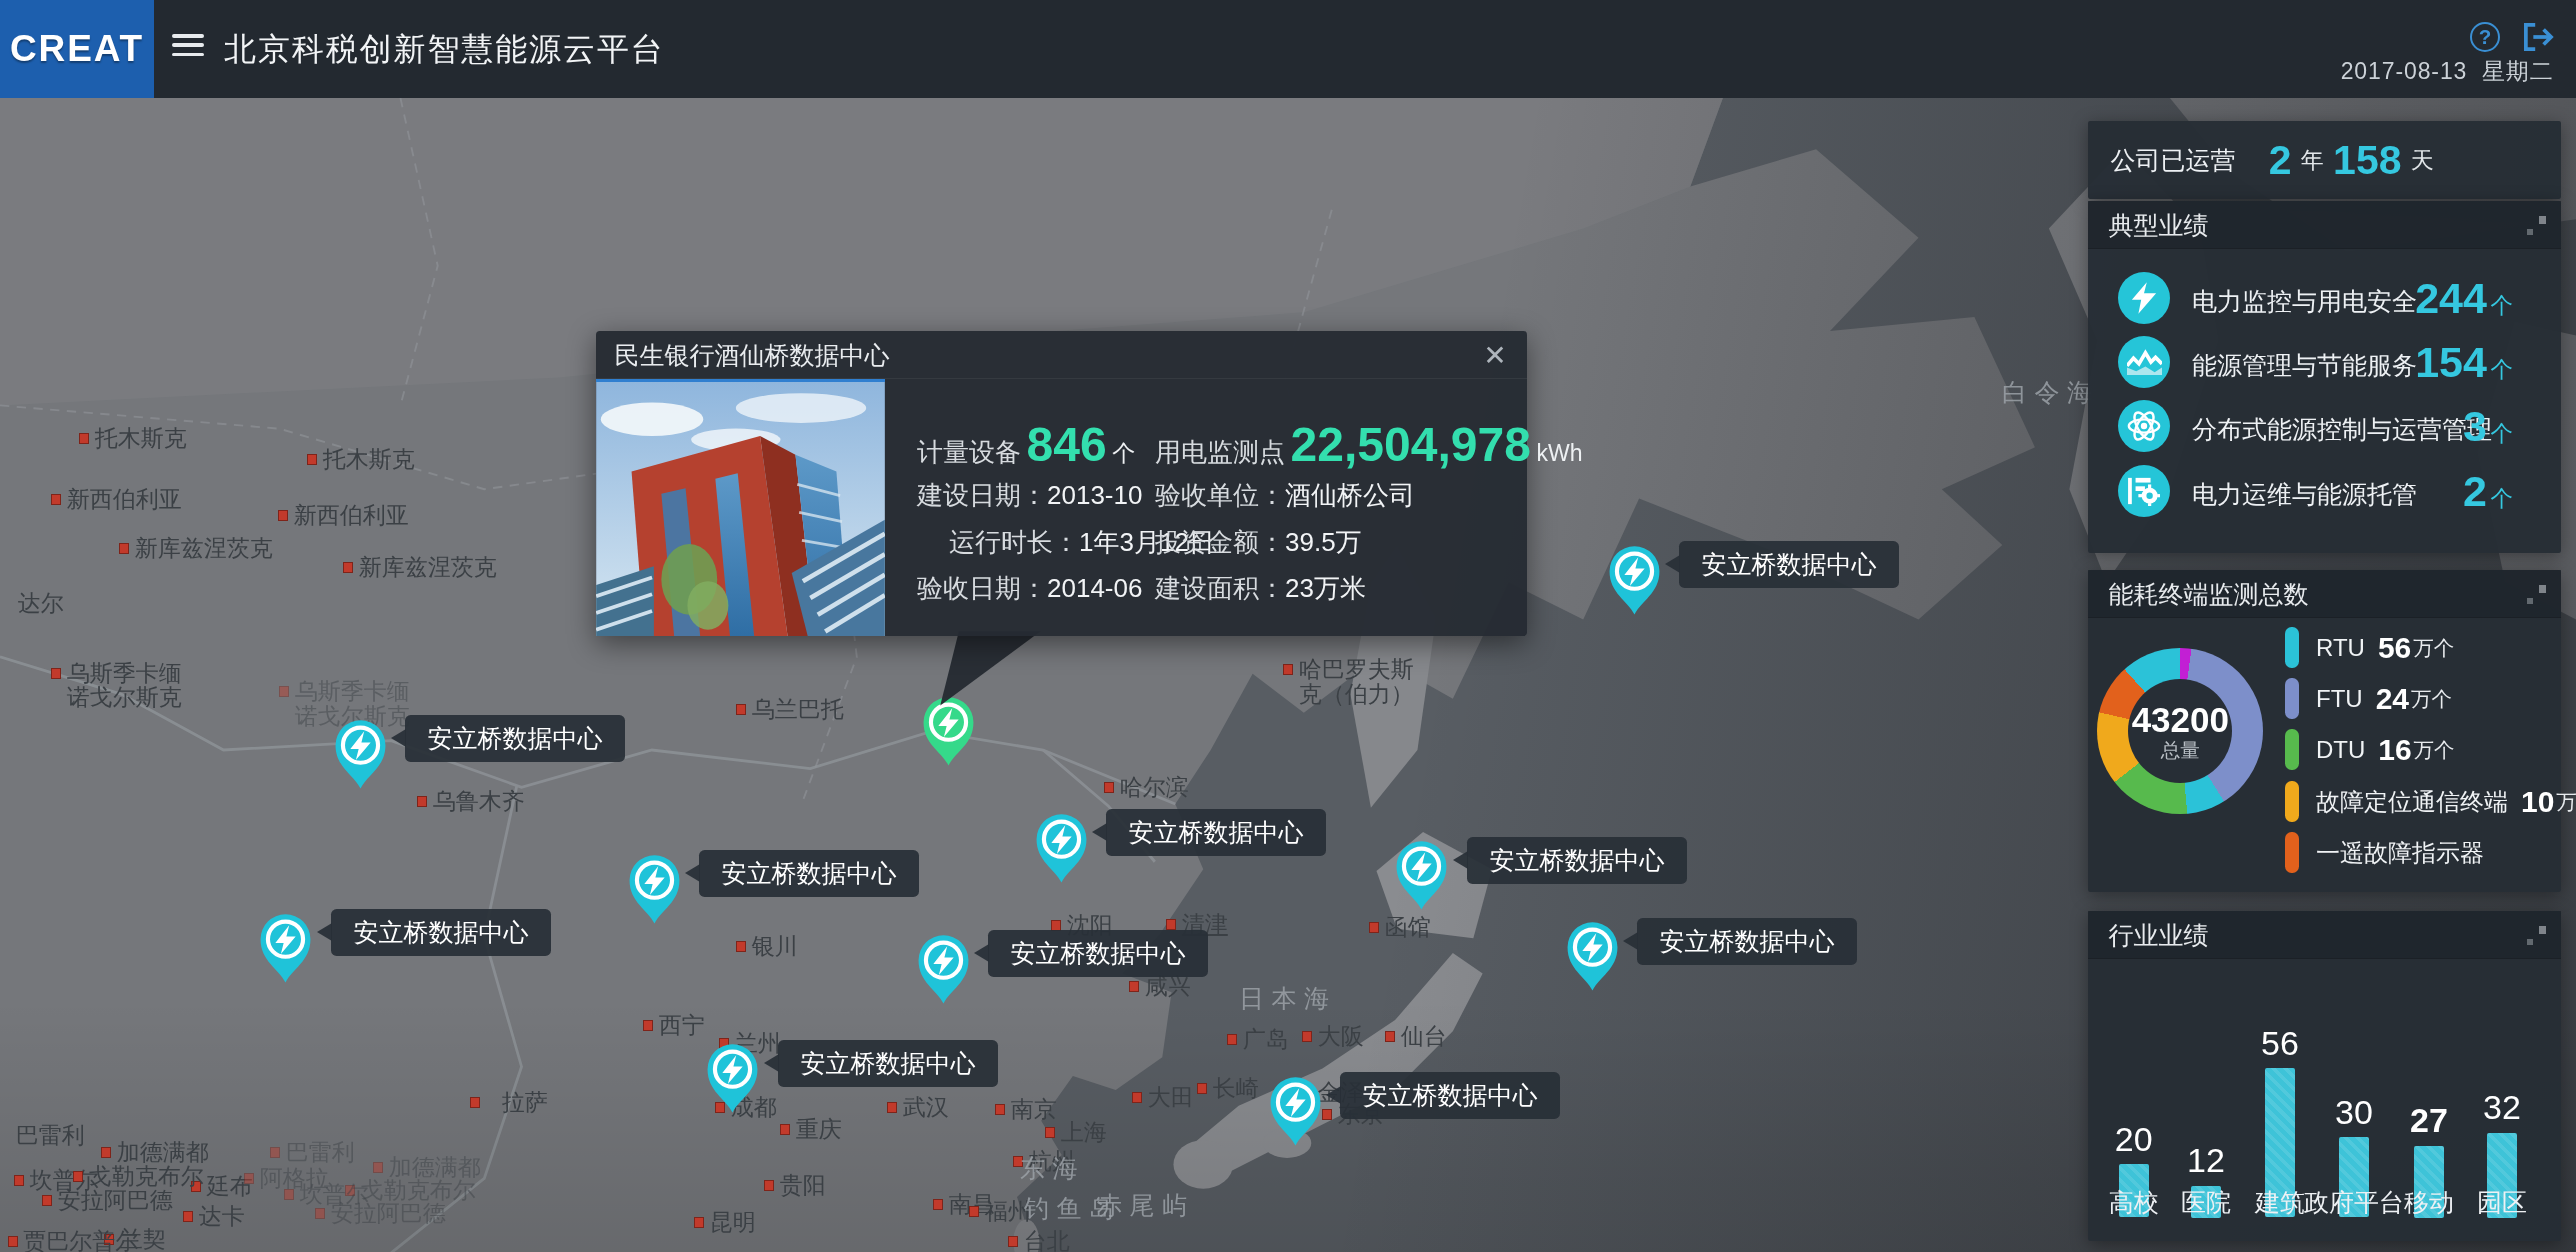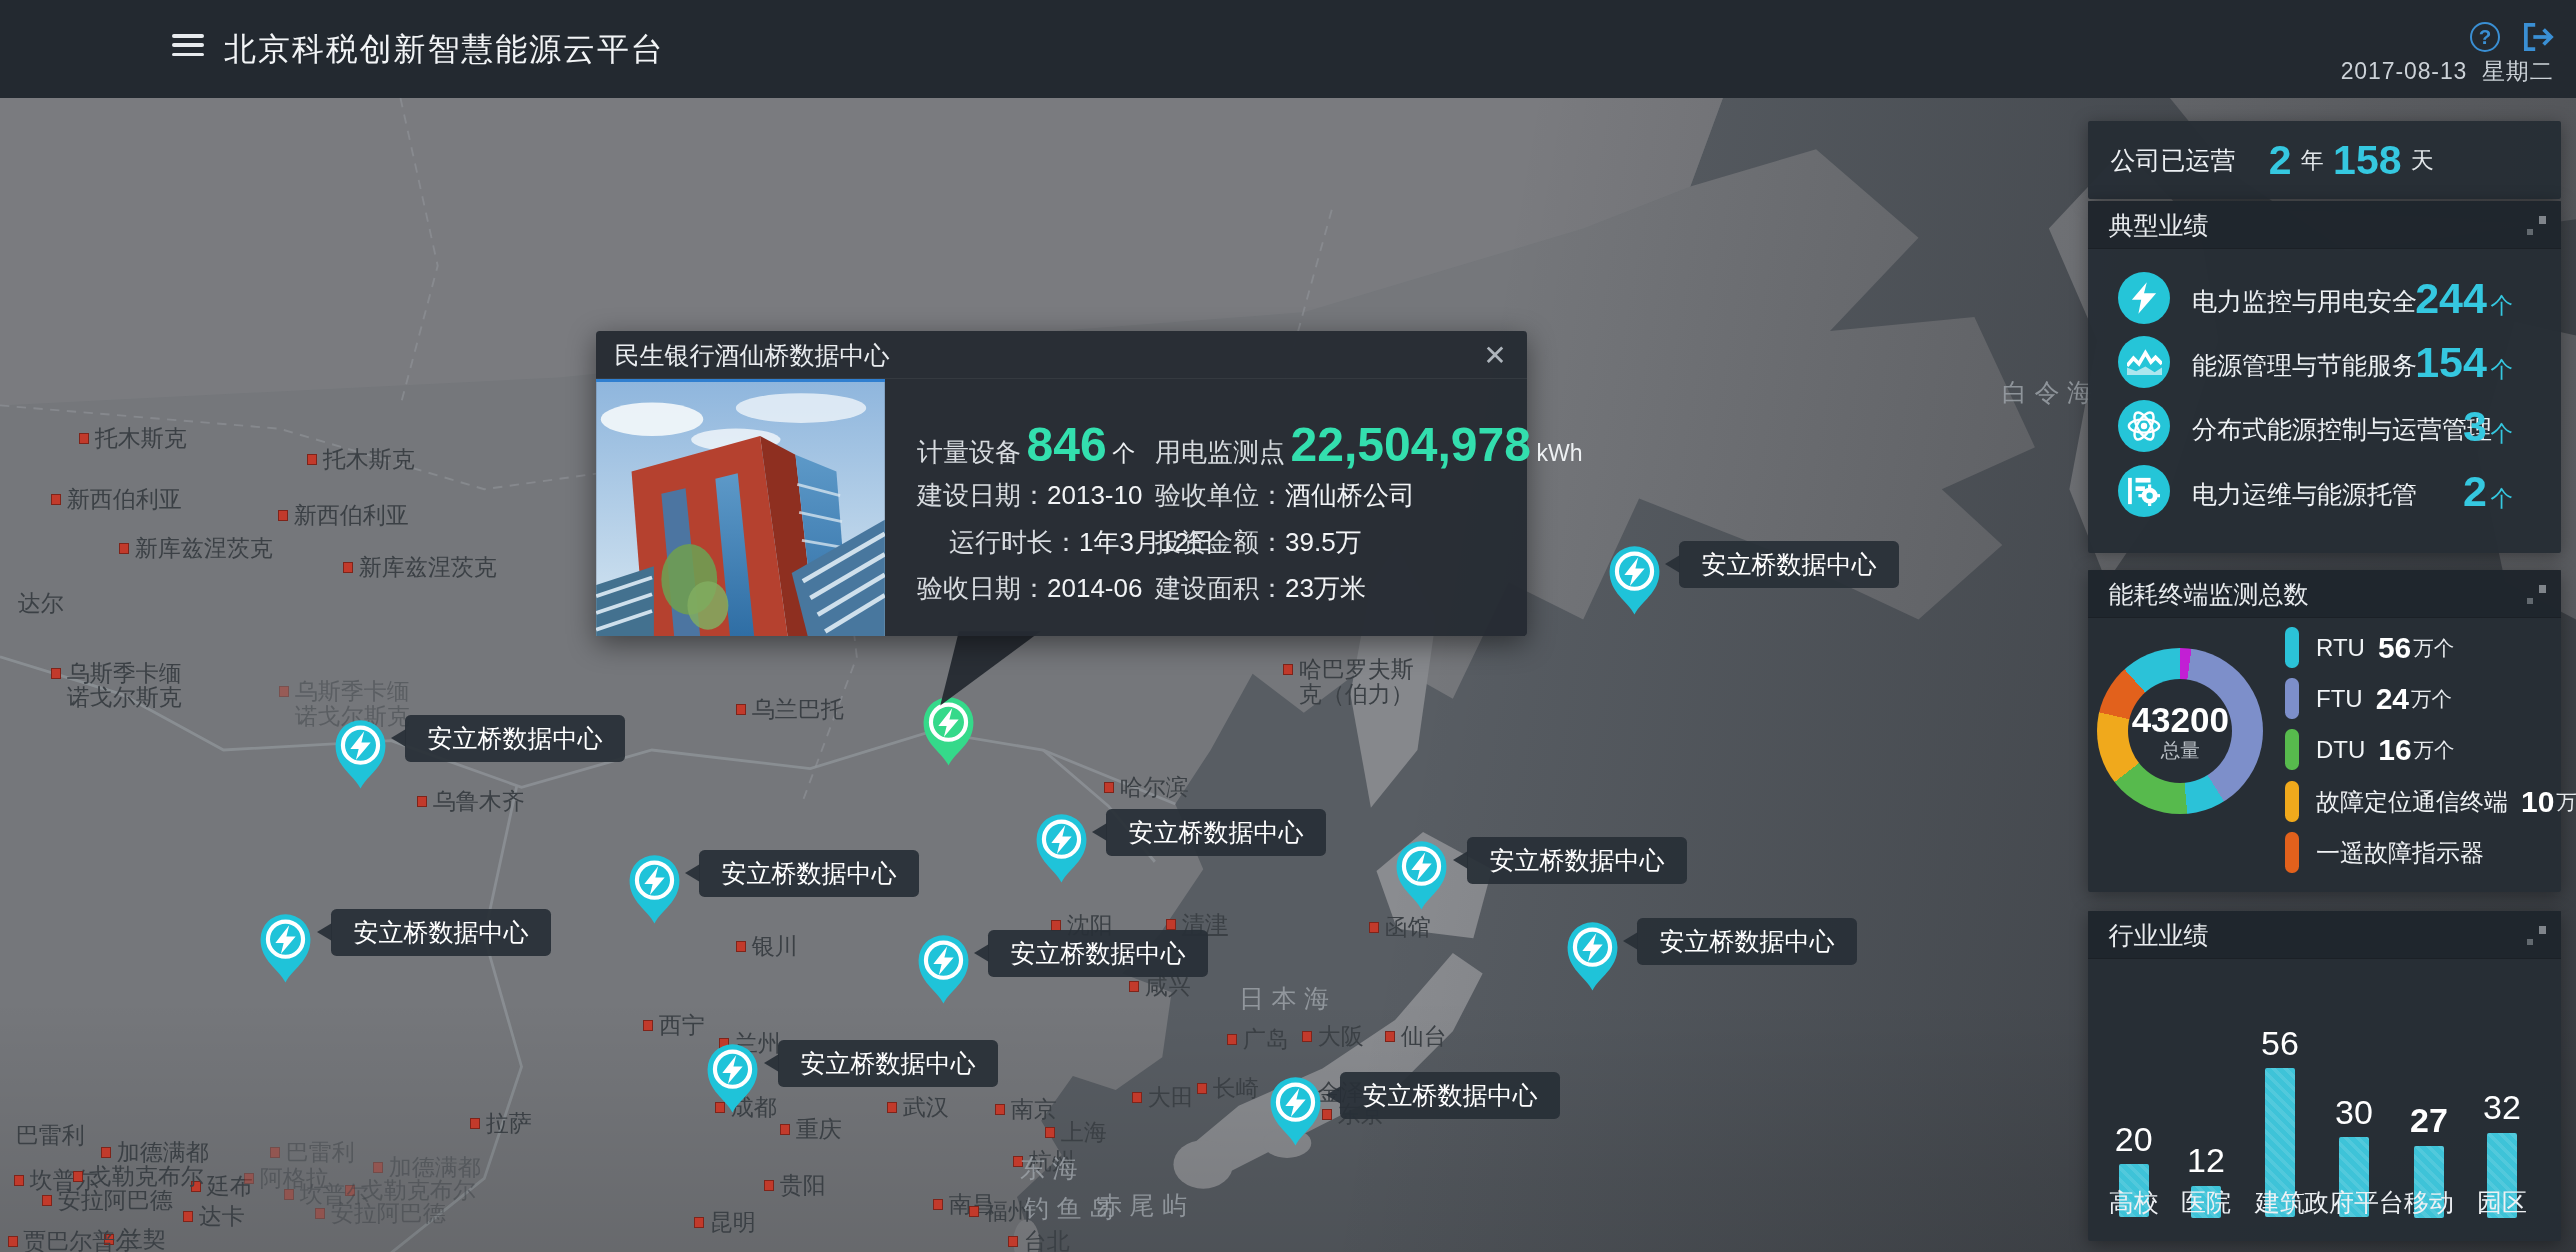--- a/index.html
+++ b/index.html
@@ -299,21 +299,21 @@
           <span>重庆</span>
         </div>
         <div class="city" style="left: 764px; top: 1072px;">
           <span class="dot"></span>
           <span>贵阳</span>
         </div>
         <div class="city" style="left: 694px; top: 1109px;">
           <span class="dot"></span>
           <span>昆明</span>
         </div>
-        <div class="city" style="left: 470px; top: 1010px;">
+        <div class="city" style="left: 470px; top: 989px; gap: 16px;">
           <span class="dot"></span>
           <span>拉萨</span>
         </div>
         <div class="city" style="left: 101px; top: 1039px;">
           <span class="dot"></span>
           <span>加德满都</span>
         </div>
         <div class="city" style="left: 191px; top: 1073px;">
           <span class="dot"></span>
           <span>廷布</span>
@@ -526,20 +526,21 @@
           <div class="pstat-row" style="left: 559px; top: 147px;"><span class="pstat-label">验收单位：</span><span class="pstat-val">酒仙桥公司</span></div>
           <div class="pstat-row" style="left: 321px; top: 194px; margin-left: 32px;"><span class="pstat-label">运行时长：</span><span class="pstat-val">1年3月12日</span></div>
           <div class="pstat-row" style="left: 559px; top: 194px;"><span class="pstat-label">投资金额：</span><span class="pstat-val">39.5万</span></div>
           <div class="pstat-row" style="left: 321px; top: 240px;"><span class="pstat-label">验收日期：</span><span class="pstat-val">2014-06</span></div>
           <div class="pstat-row" style="left: 559px; top: 240px;"><span class="pstat-label">建设面积：</span><span class="pstat-val">23万米</span></div>
         </div>
     </div>
   </div>
 
   <div id="header">
+    <div id="logo">CREAT</div>
     <div id="menu-icon">
         <i></i>
         <i></i>
         <i></i>
       </div>
     <div id="page-title">北京科税创新智慧能源云平台</div>
     <div id="help-icon">?</div>
     <svg id="logout-icon" viewBox="0 0 34 30">
       <path d="M14,2 L4,2 L4,28 L14,28" fill="none" stroke="#3a8fd4" stroke-width="4"></path>
       <line x1="12" y1="15" x2="30" y2="15" stroke="#3a8fd4" stroke-width="4"></line>

